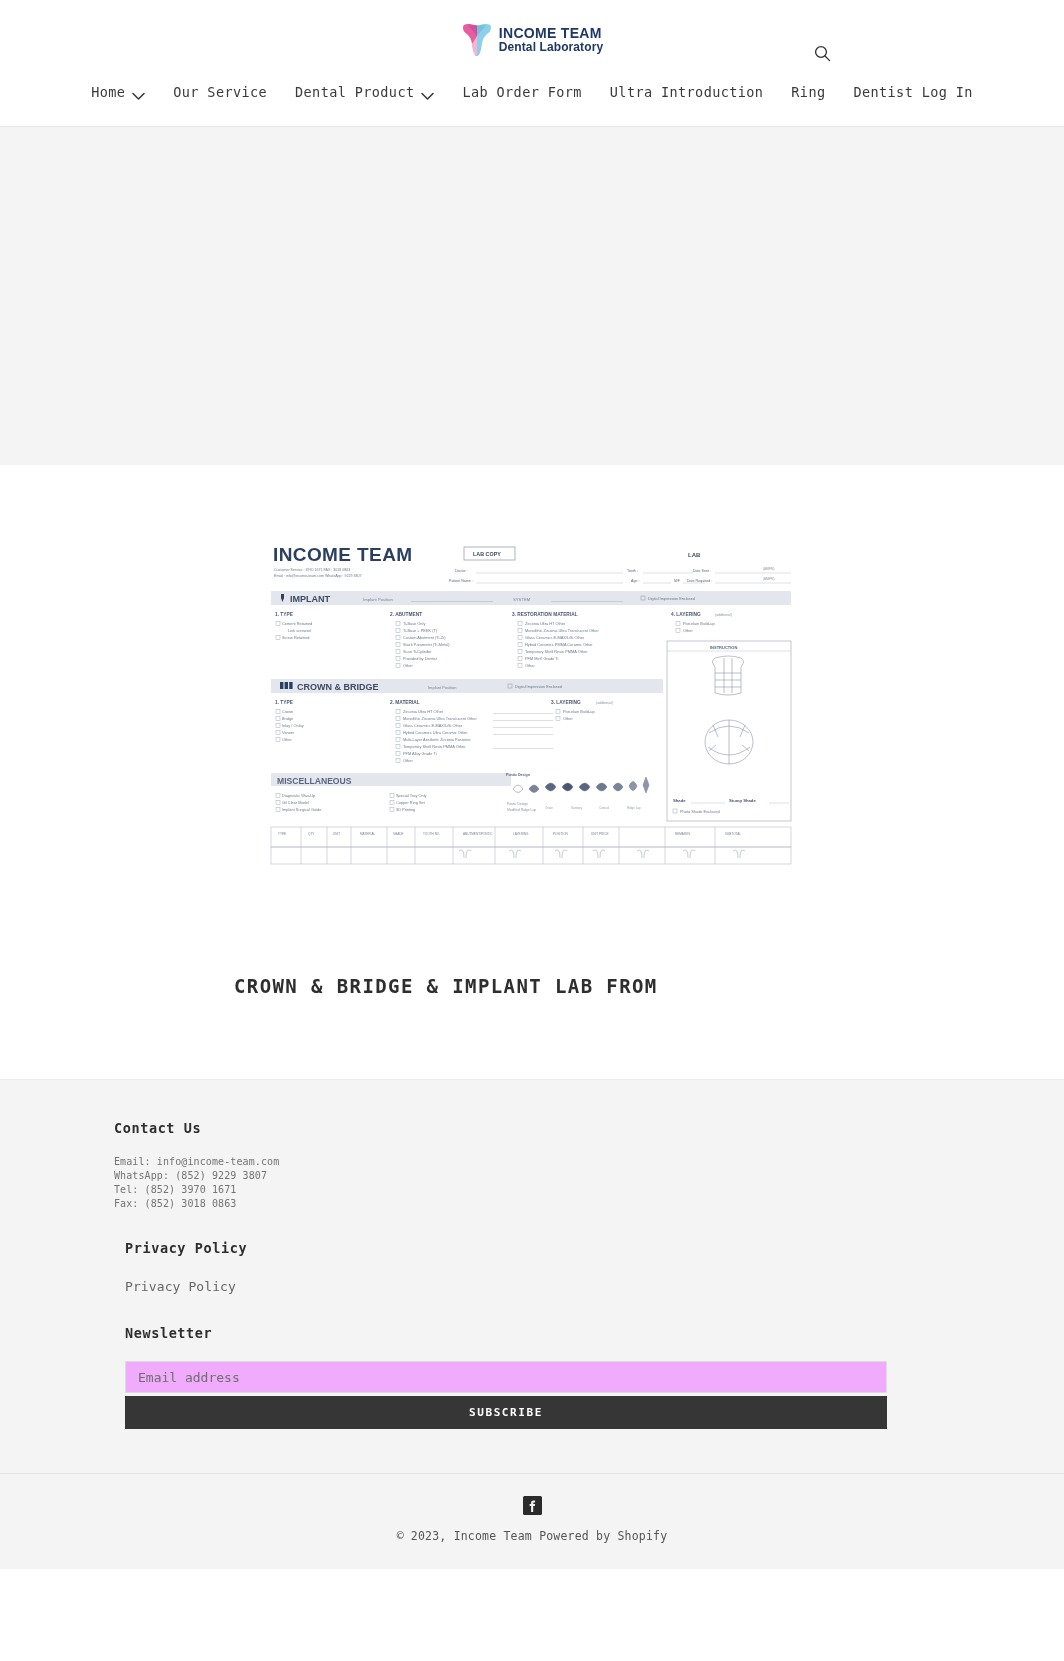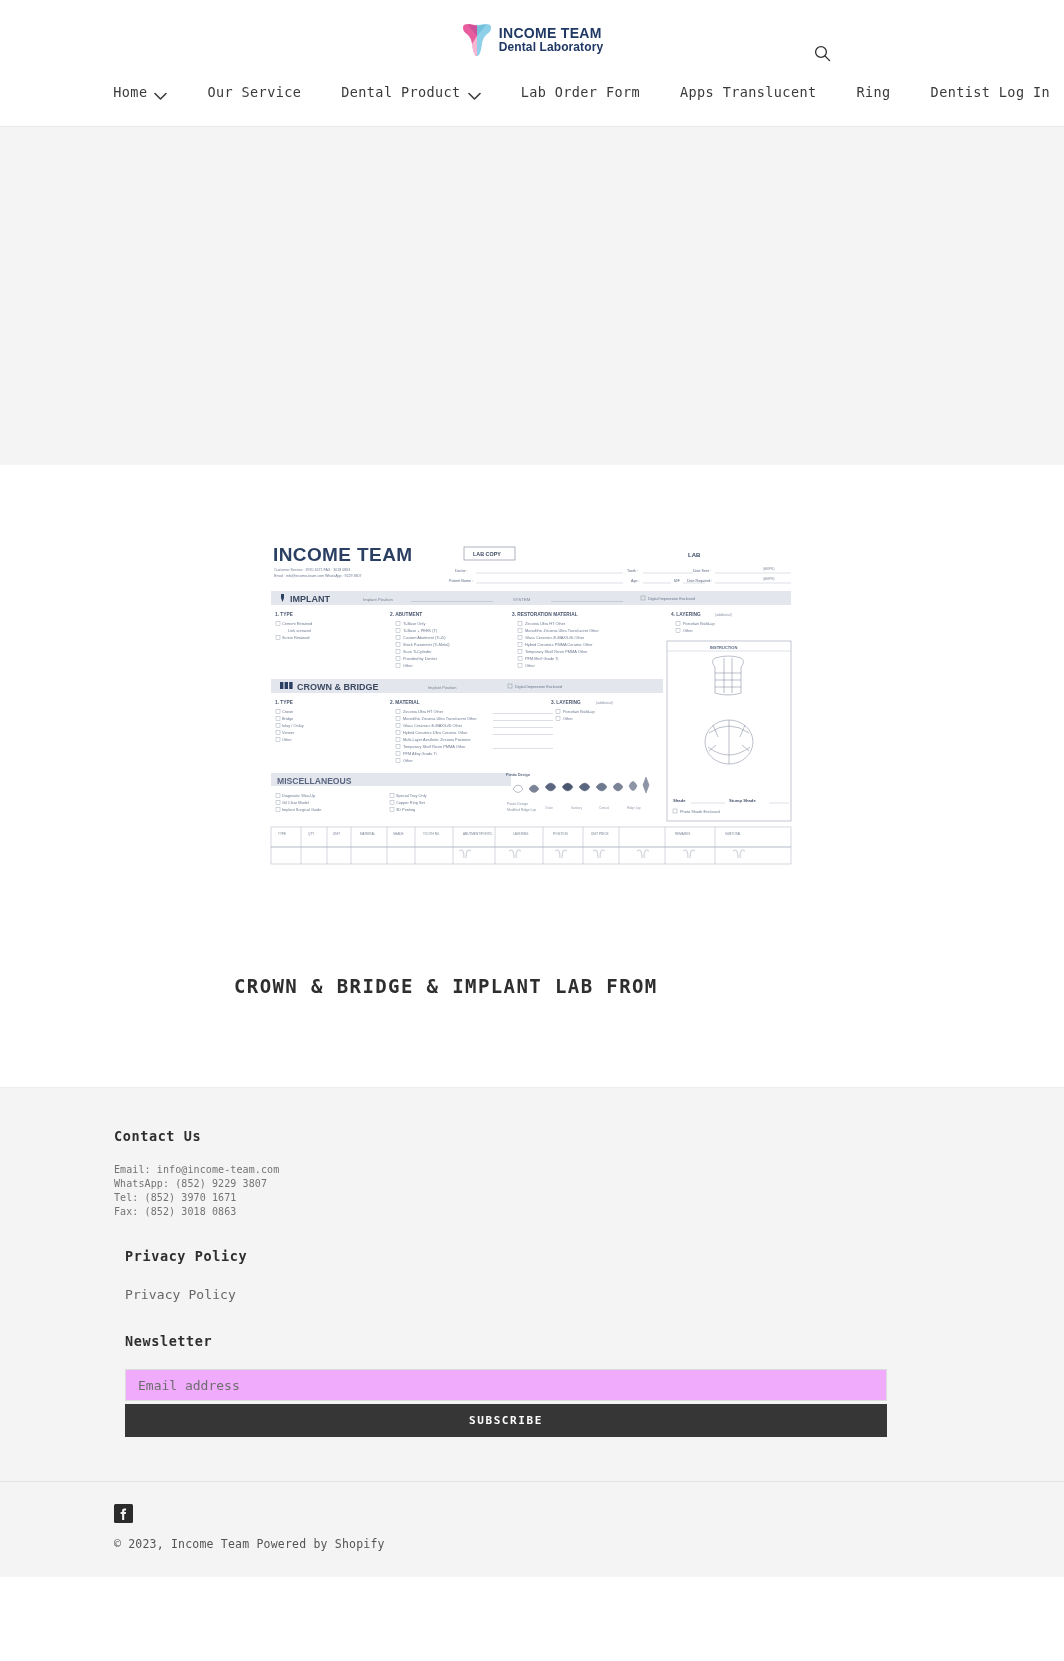--- a/index.html
+++ b/index.html
@@ -58,22 +58,22 @@
     width: 24px; height: 24px;
     display: flex; align-items: center; justify-content: center;
     cursor: pointer;
     background: none; border: none;
   }
 
   
   .main-nav {
     display: flex;
     align-items: center;
-    justify-content: flex-end;
-    gap: 12px;
+    justify-content: center;
+    gap: 0px;
     padding: 14px 0 22px 0;
   }
   .nav-item {
     display: flex;
     align-items: center;
     gap: 7px;
     padding: 4px 14px;
     font-size: 13.5px;
     color: #3a3a3a;
     letter-spacing: 0.4px;
@@ -101,21 +101,21 @@
     margin: 0 auto;
     background: #ffffff;
   }
   .lab-form {
     width: 538px;
     height: 388px;
     display: block;
   }
   .article-title {
     max-width: 880px;
-    margin: 50px auto 12px auto;
+    margin: 50px auto 4px auto;
     padding-left: 142px;
     font-size: 19px;
     font-weight: bold;
     letter-spacing: 1.4px;
     color: #2e2e2e;
   }
 
   
   .site-footer {
     background: #f4f4f4;
@@ -178,21 +178,21 @@
     margin-top: 44px;
     height: 1px;
     background: #e3e3e3;
     width: 100%;
   }
   .footer-bottom {
     padding: 22px 114px 26px 114px;
     background: #f4f4f4;
     display: flex;
     flex-direction: column;
-    align-items: flex-start;
+    align-items: center;
     gap: 14px;
   }
   .social-row { display: flex; gap: 10px; align-items: center; }
   .fb-icon { width: 19px; height: 19px; cursor: pointer; display: block; }
   .copyright {
     font-size: 11.5px;
     color: #555;
     letter-spacing: 0.2px;
   }
   .copyright a { color: #555; text-decoration: none; cursor: pointer; }
@@ -245,21 +245,21 @@
       <span class="chev">
         <svg width="13" height="9" viewBox="0 0 13 9" xmlns="http://www.w3.org/2000/svg">
           <polyline points="1,1.5 6.5,7 12,1.5" fill="none" stroke="#3a3a3a" stroke-width="1.6" stroke-linecap="round" stroke-linejoin="round"></polyline>
         </svg>
       </span>
     </a>
     <a class="nav-item">
       <span>Lab Order Form</span>
     </a>
     <a class="nav-item">
-      <span>Apps Translucent</span>
+      <span>Ultra Introduction</span>
     </a>
     <a class="nav-item">
       <span>Ring</span>
     </a>
     <a class="nav-item">
       <span>Dentist Log In</span>
     </a>
   </nav>
 
   <div class="header-rule"></div>

